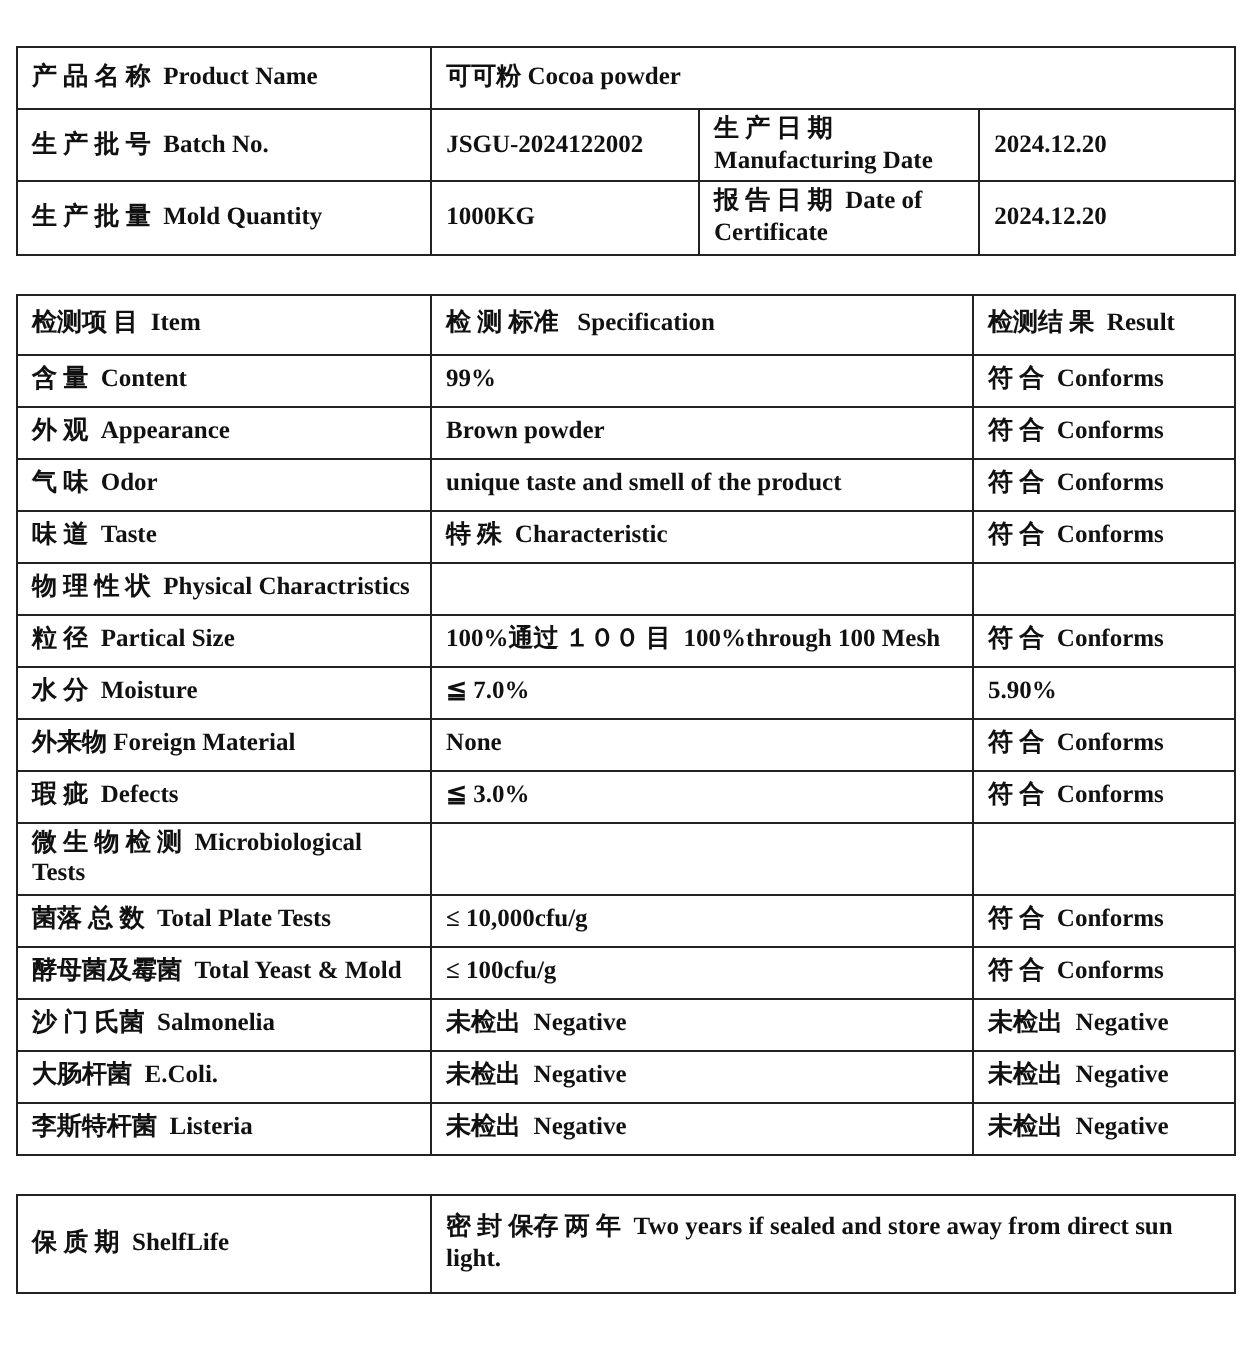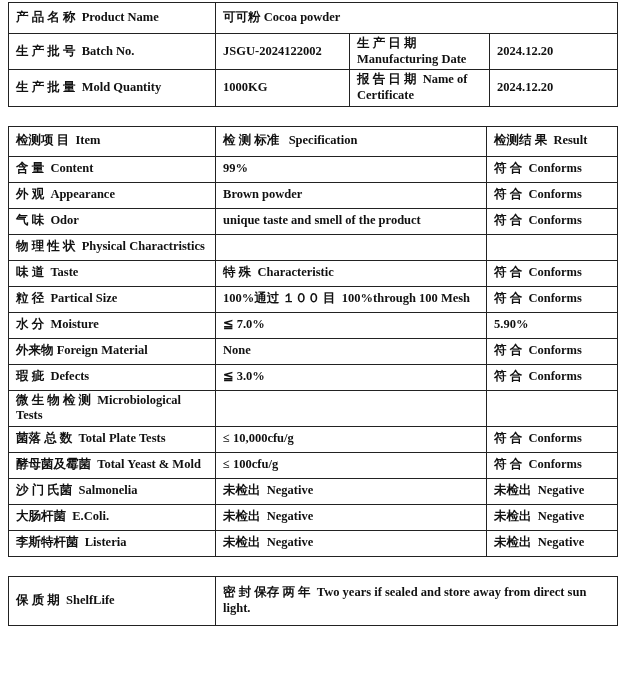--- a/index.html
+++ b/index.html
@@ -4,21 +4,21 @@
 <style>
   html, body {
     margin: 0;
     padding: 0;
     background: #ffffff;
   }
   .page {
     width: 626px;
     height: 676px;
     box-sizing: border-box;
-    padding: 2px 8px 6px 8px;
+    padding: 23px 8px 6px 8px;
     background: #ffffff;
     font-family: "Liberation Serif", "DejaVu Serif", serif;
     color: #111111;
   }
   table {
     width: 100%;
     border-collapse: collapse;
     table-layout: fixed;
   }
   td {
@@ -60,21 +60,21 @@
       </tr>
       <tr>
         <td>生 产 批 号  Batch No.</td>
         <td class="value-cell">JSGU-2024122002</td>
         <td>生 产 日 期  Manufacturing Date</td>
         <td class="value-cell">2024.12.20</td>
       </tr>
       <tr>
         <td>生 产 批 量  Mold Quantity</td>
         <td class="value-cell">1000KG</td>
-        <td>报 告 日 期  Name of Certificate</td>
+        <td>报 告 日 期  Date of Certificate</td>
         <td class="value-cell">2024.12.20</td>
       </tr>
     </tbody>
   </table>
 
   <div class="gap"></div>
 
   <table class="t2">
     <colgroup>
       <col style="width:34%">
@@ -96,28 +96,28 @@
         <td>外 观  Appearance</td>
         <td>Brown powder</td>
         <td>符 合  Conforms</td>
       </tr>
       <tr>
         <td>气 味  Odor</td>
         <td>unique taste and smell of the product</td>
         <td>符 合  Conforms</td>
       </tr>
       <tr>
+        <td>味 道  Taste</td>
+        <td>特 殊  Characteristic</td>
+        <td>符 合  Conforms</td>
+      </tr>
+      <tr>
         <td>物 理 性 状  Physical Charactristics</td>
         <td></td>
         <td></td>
-      </tr>
-      <tr>
-        <td>味 道  Taste</td>
-        <td>特 殊  Characteristic</td>
-        <td>符 合  Conforms</td>
       </tr>
       <tr>
         <td>粒 径  Partical Size</td>
         <td>100%通过 １００ 目  100%through 100 Mesh</td>
         <td>符 合  Conforms</td>
       </tr>
       <tr>
         <td>水 分  Moisture</td>
         <td>≦ 7.0%</td>
         <td>5.90%</td>

